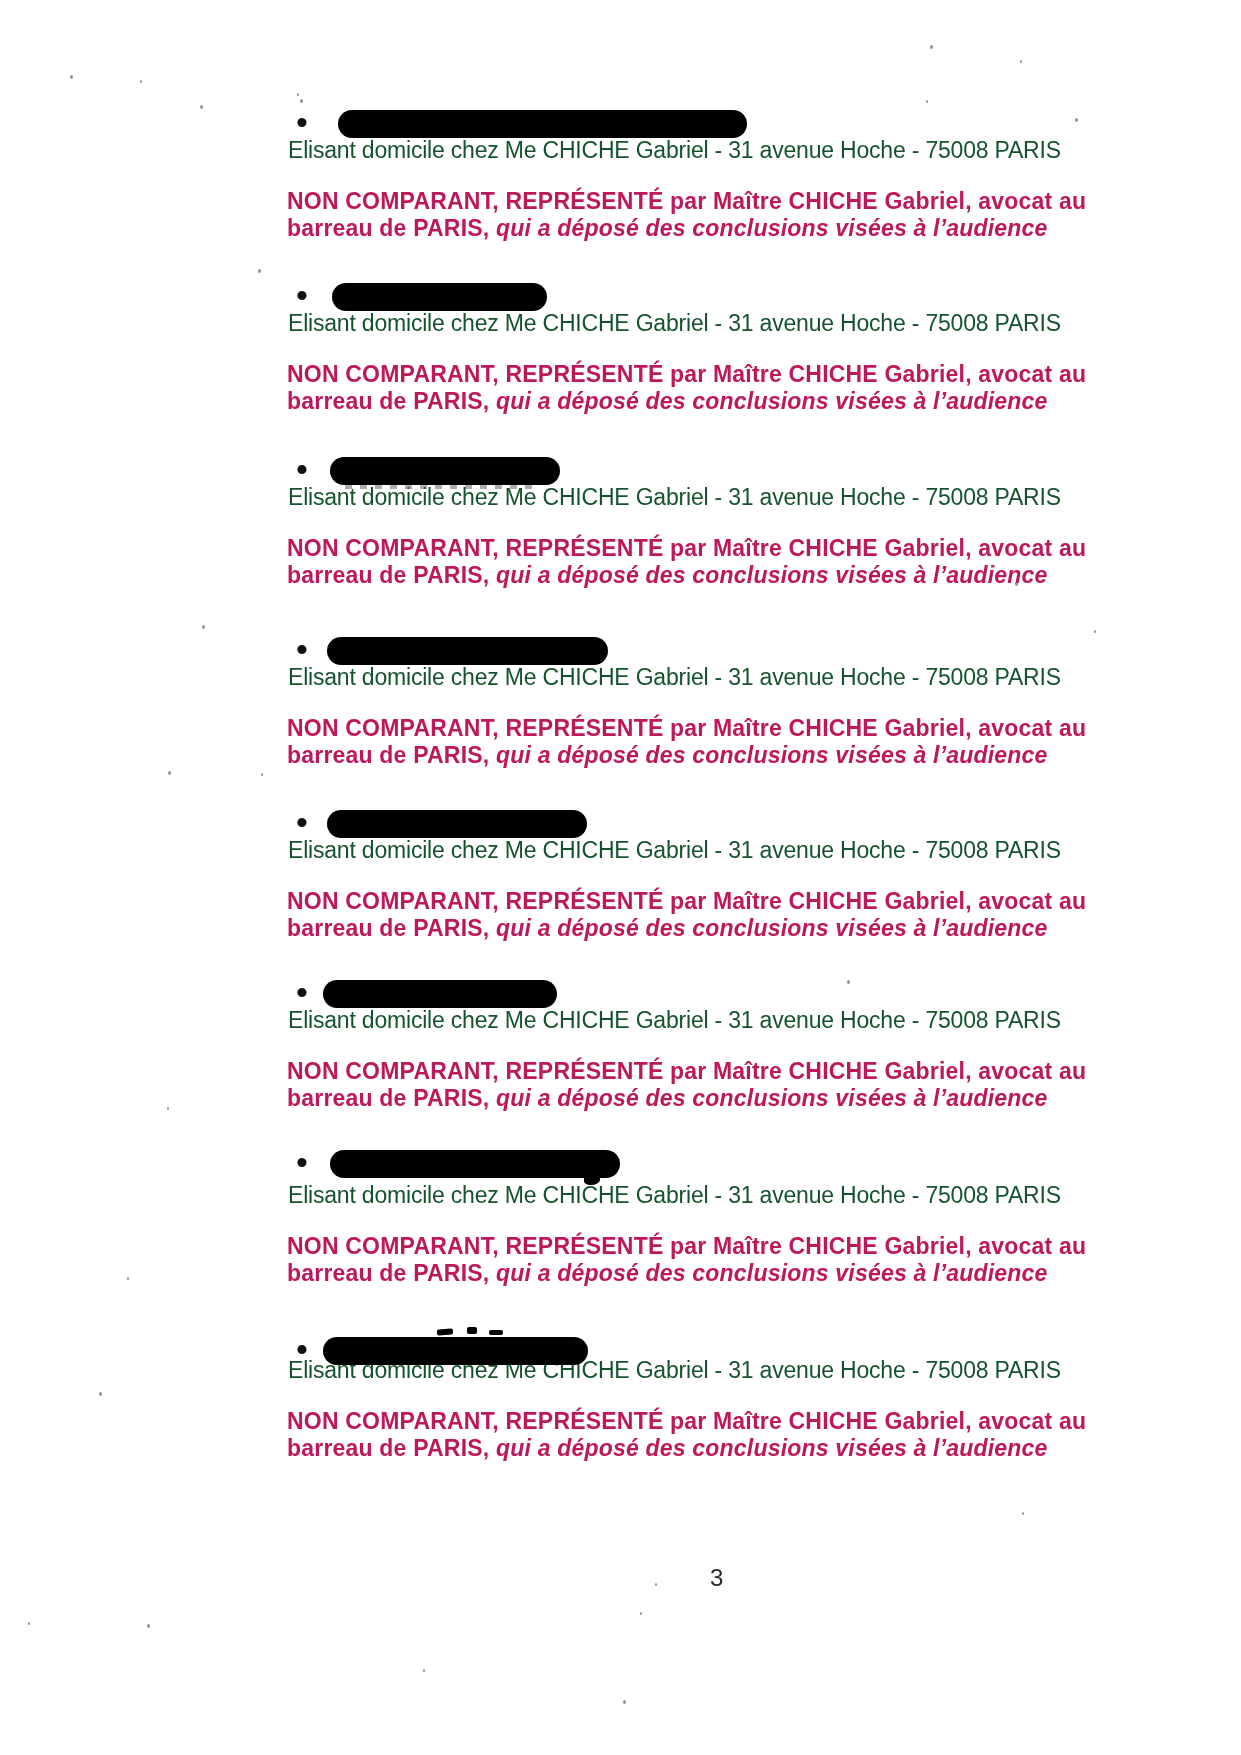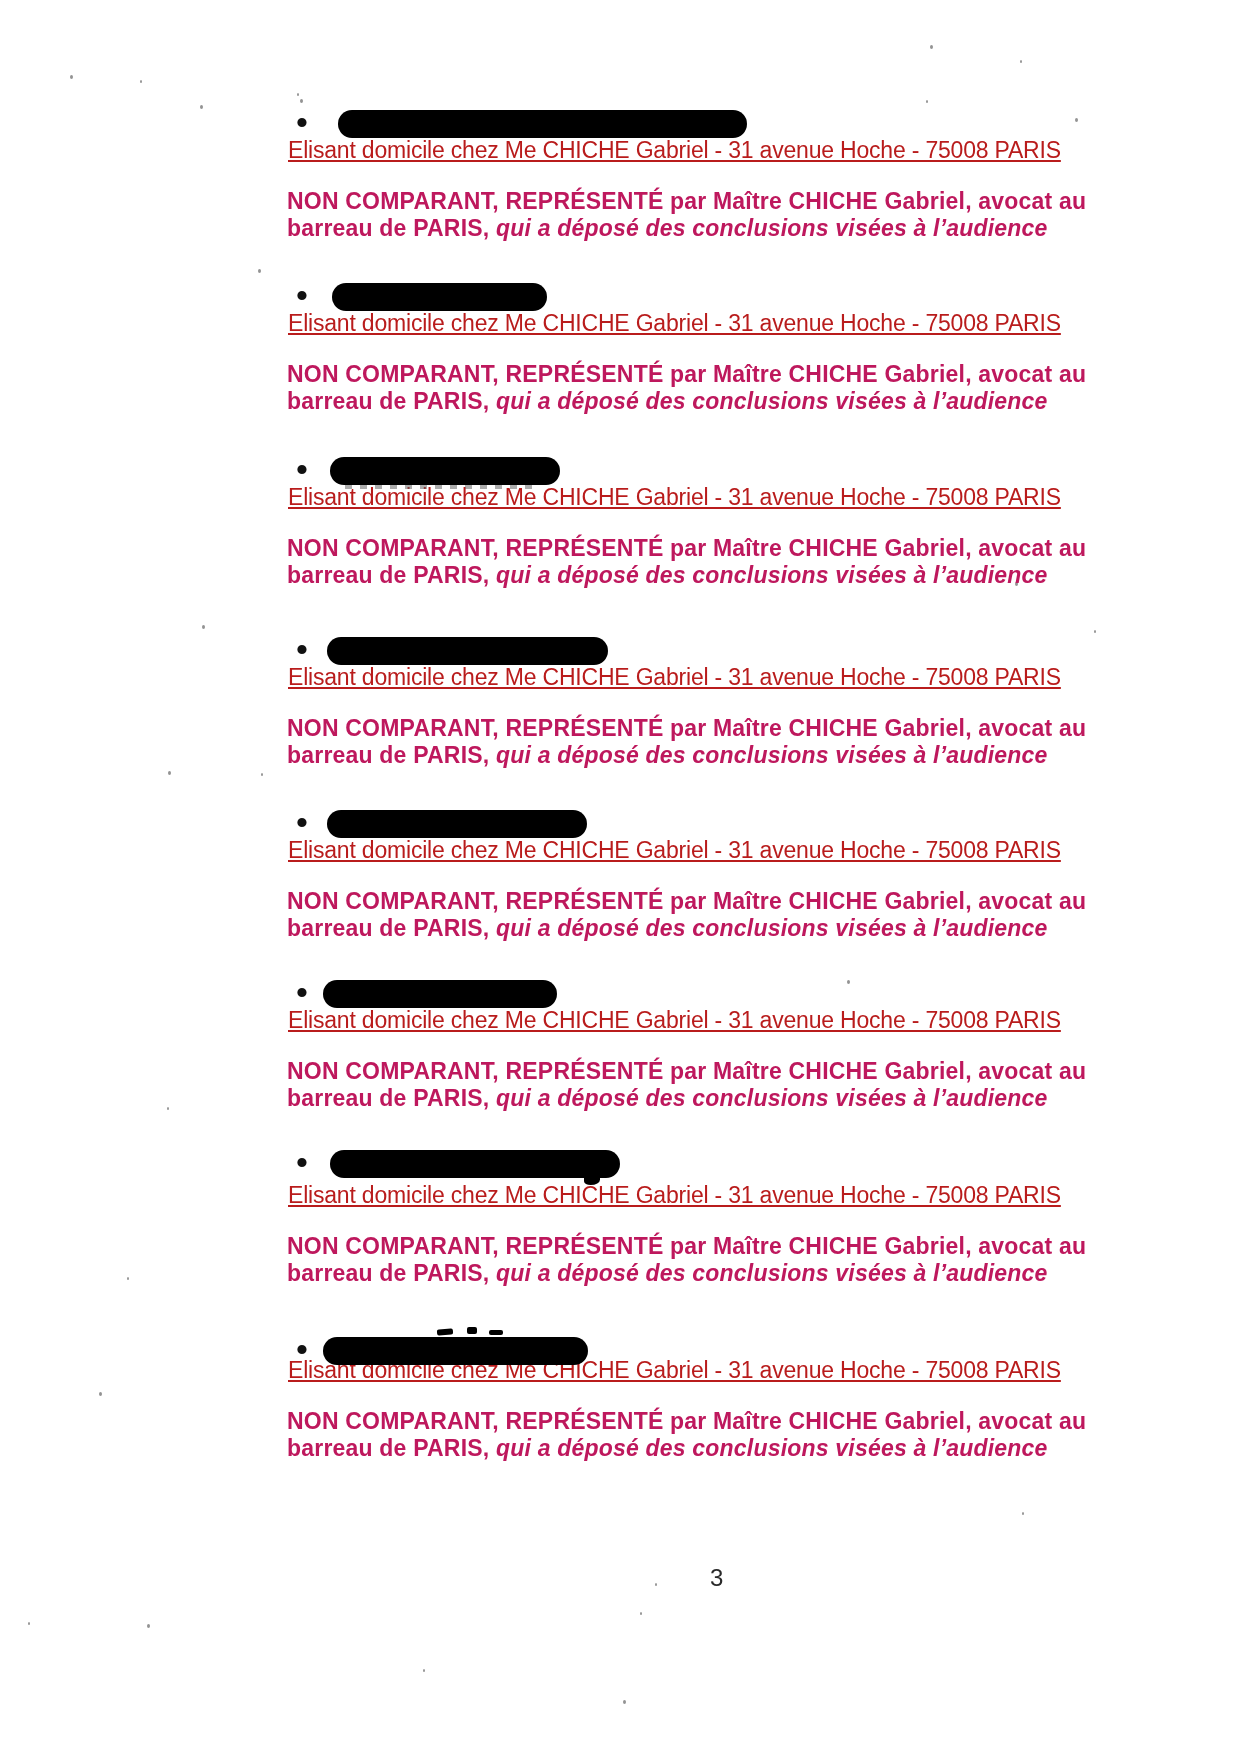--- a/index.html
+++ b/index.html
@@ -16,21 +16,21 @@
     position:absolute;top:0;height:28px;background:#000;
     border-radius:14px;z-index:3;
   }
   .bullet{
     position:absolute;left:296px;top:-5px;
     font-size:34px;line-height:34px;color:#111;z-index:2;
   }
   .residence-line{
     position:absolute;left:288px;
     font-size:23px;line-height:25px;letter-spacing:-0.2px;
-    white-space:nowrap;color:#b91c1c;z-index:1;text-decoration:underline;
+    white-space:nowrap;color:#14532d;z-index:1;
   }
   .status-para{
     position:absolute;left:287px;margin:0;
     font-size:23px;line-height:26.5px;font-weight:bold;
     letter-spacing:0.2px;white-space:nowrap;color:#be185d;z-index:1;
   }
   .status-ital{font-style:italic;}
   .remnant-dashes{
     position:absolute;display:none;top:25px;height:7px;
     background:repeating-linear-gradient(90deg,#5a5a5a 0 7px,transparent 7px 15px);

